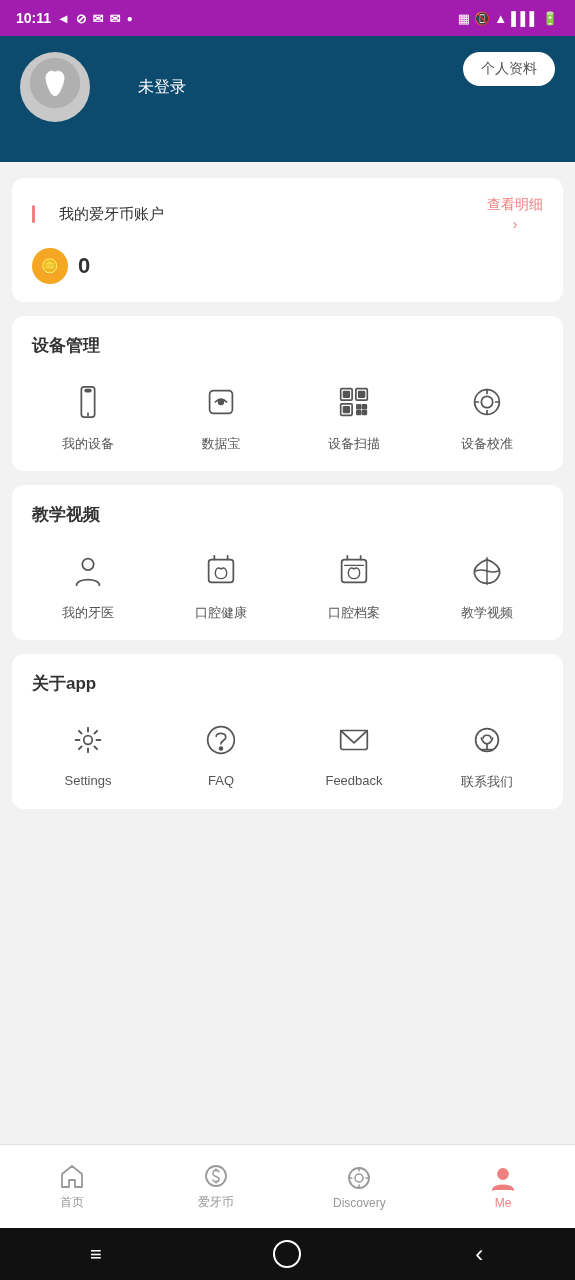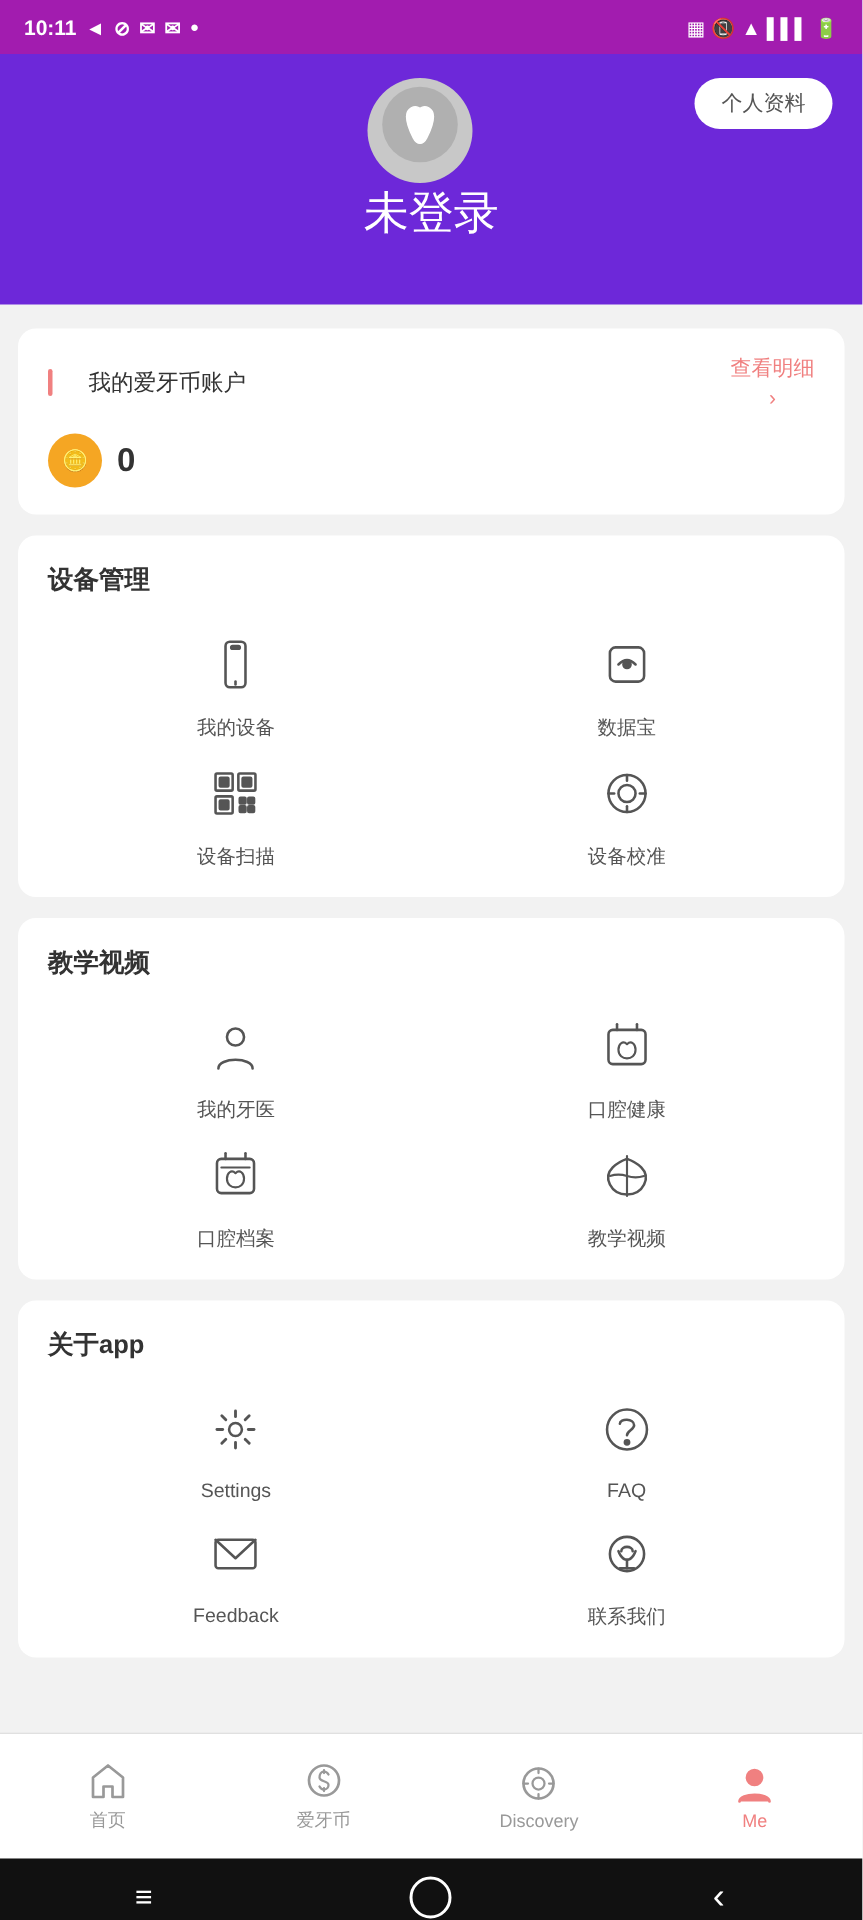--- a/index.html
+++ b/index.html
@@ -31,26 +31,25 @@
       gap: 6px;
     }
     .status-bar-right {
       display: flex;
       align-items: center;
       gap: 4px;
     }
 
     
     .header {
-      background: #6d28d9;
+      background: #0c4a6e;
       padding: 16px 20px 40px 20px;
       display: flex;
       align-items: center;
       position: relative;
-      flex-direction: column;
     }
     .header-profile-btn {
       position: absolute;
       top: 16px;
       right: 20px;
       background: white;
       color: #555;
       border: none;
       border-radius: 20px;
       padding: 8px 18px;
@@ -66,23 +65,24 @@
       align-items: center;
       justify-content: center;
       margin-right: 16px;
       flex-shrink: 0;
     }
     .avatar-icon {
       font-size: 36px;
       color: white;
     }
     .username {
-      font-size: 30px;
+      font-size: 16px;
       color: white;
       font-weight: 500;
+      margin-left: 32px;
     }
 
     
     .main-content {
       flex: 1;
       padding: 16px 12px;
       display: flex;
       flex-direction: column;
       gap: 14px;
     }
@@ -154,22 +154,22 @@
 
     
     .section-title {
       font-size: 17px;
       font-weight: 600;
       color: #333;
       margin-bottom: 20px;
     }
     .icon-grid {
       display: grid;
-      grid-template-columns: repeat(2, 1fr);
-      gap: 10px;
+      grid-template-columns: repeat(4, 1fr);
+      gap: 21px;
     }
     .icon-item {
       display: flex;
       flex-direction: column;
       align-items: center;
       gap: 8px;
       cursor: pointer;
     }
     .icon-box {
       width: 50px;

